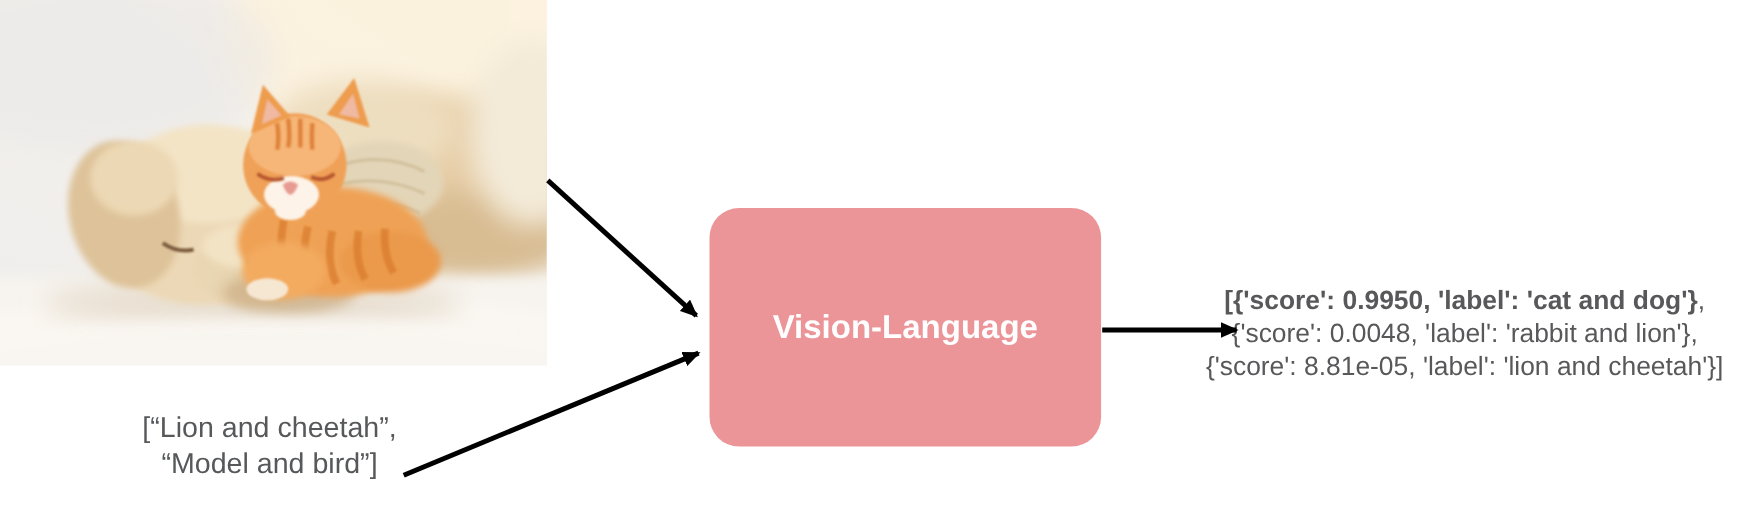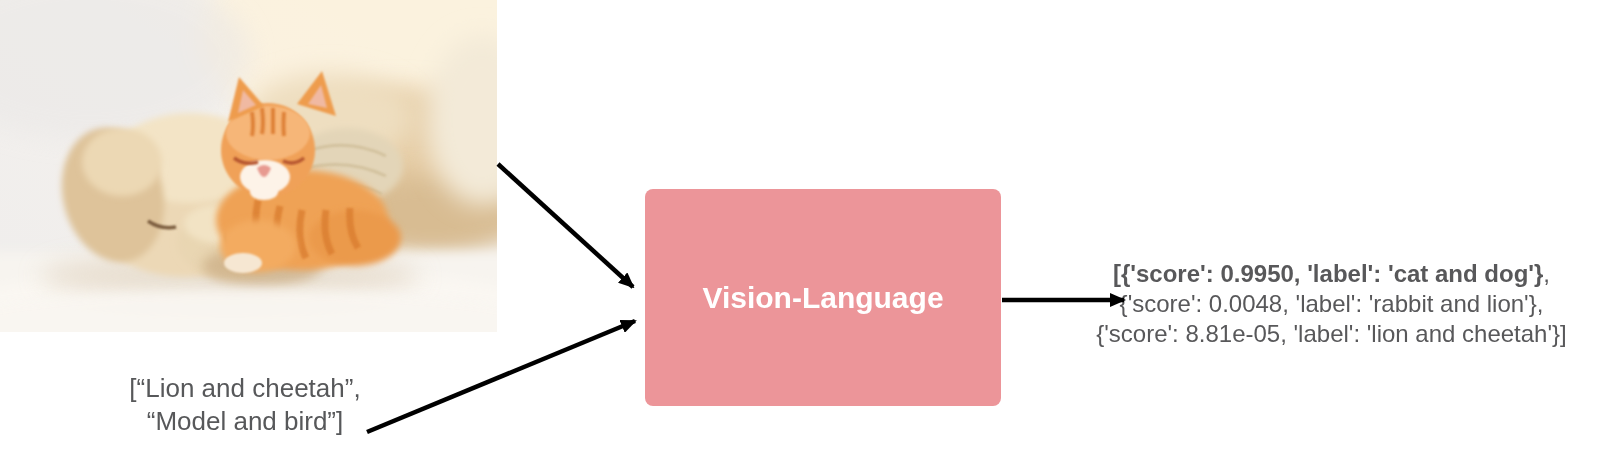--- a/index.html
+++ b/index.html
@@ -24,21 +24,21 @@
     font-size: 26px;
     line-height: 33px;
     color: #57585A;
     white-space: nowrap;
   }
   .model-box {
     position: absolute;
     left: 645px; top: 189px;
     width: 356px; height: 217px;
     background: #EC9599;
-    border-radius: 8px;
+    border-radius: 27px;
     display: flex;
     flex-direction: column;
     align-items: center;
     justify-content: center;
     color: #ffffff;
     font-weight: bold;
     font-size: 30px;
     line-height: 38px;
     text-align: center;
   }

